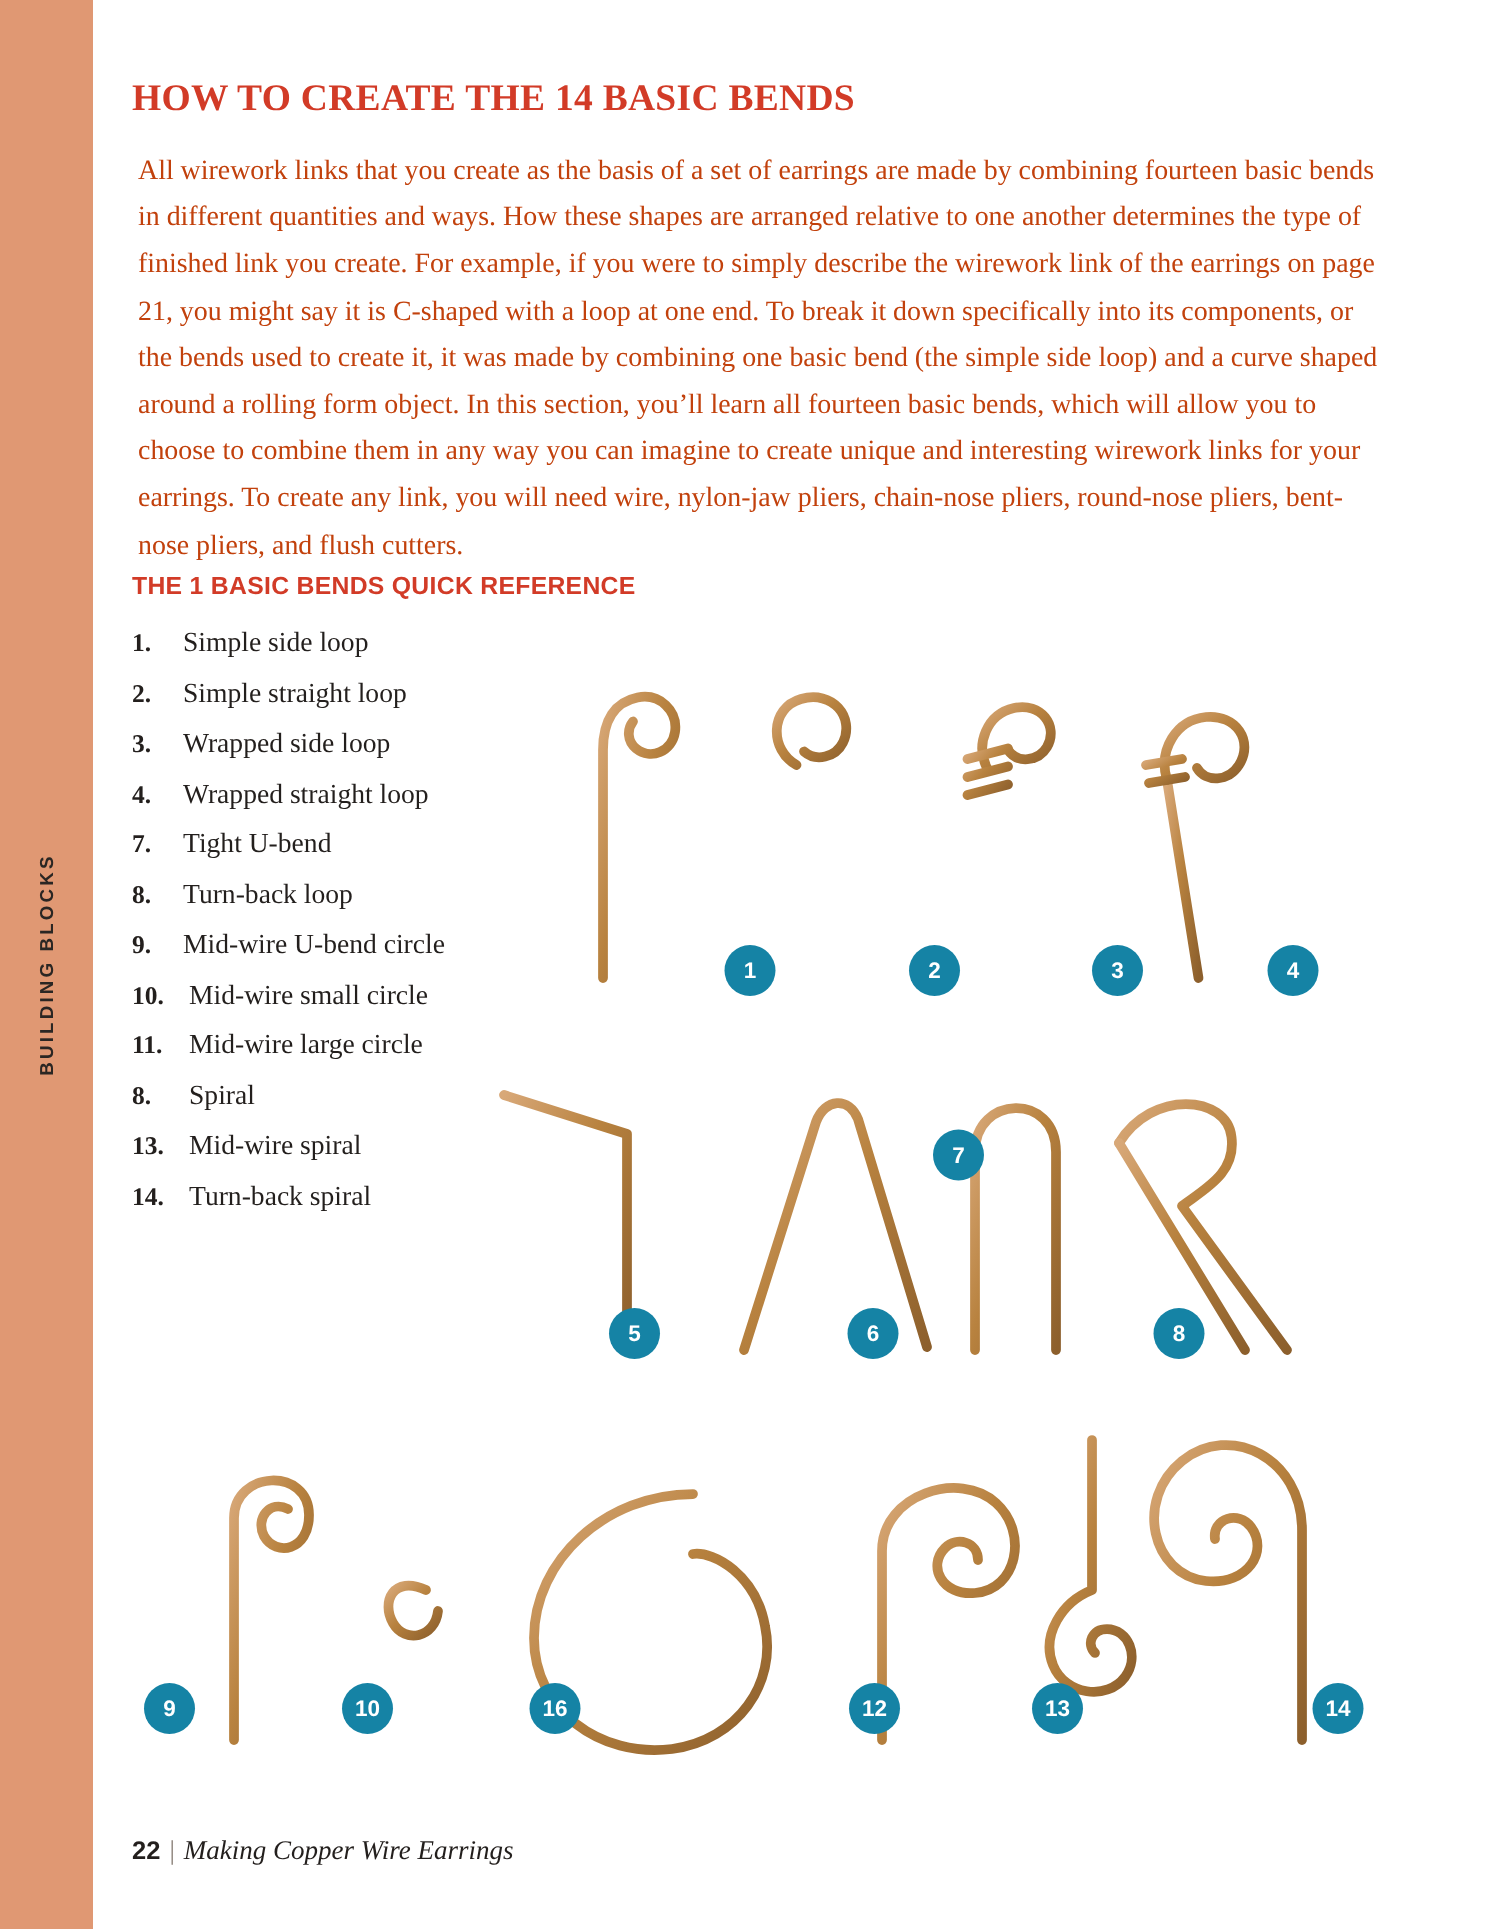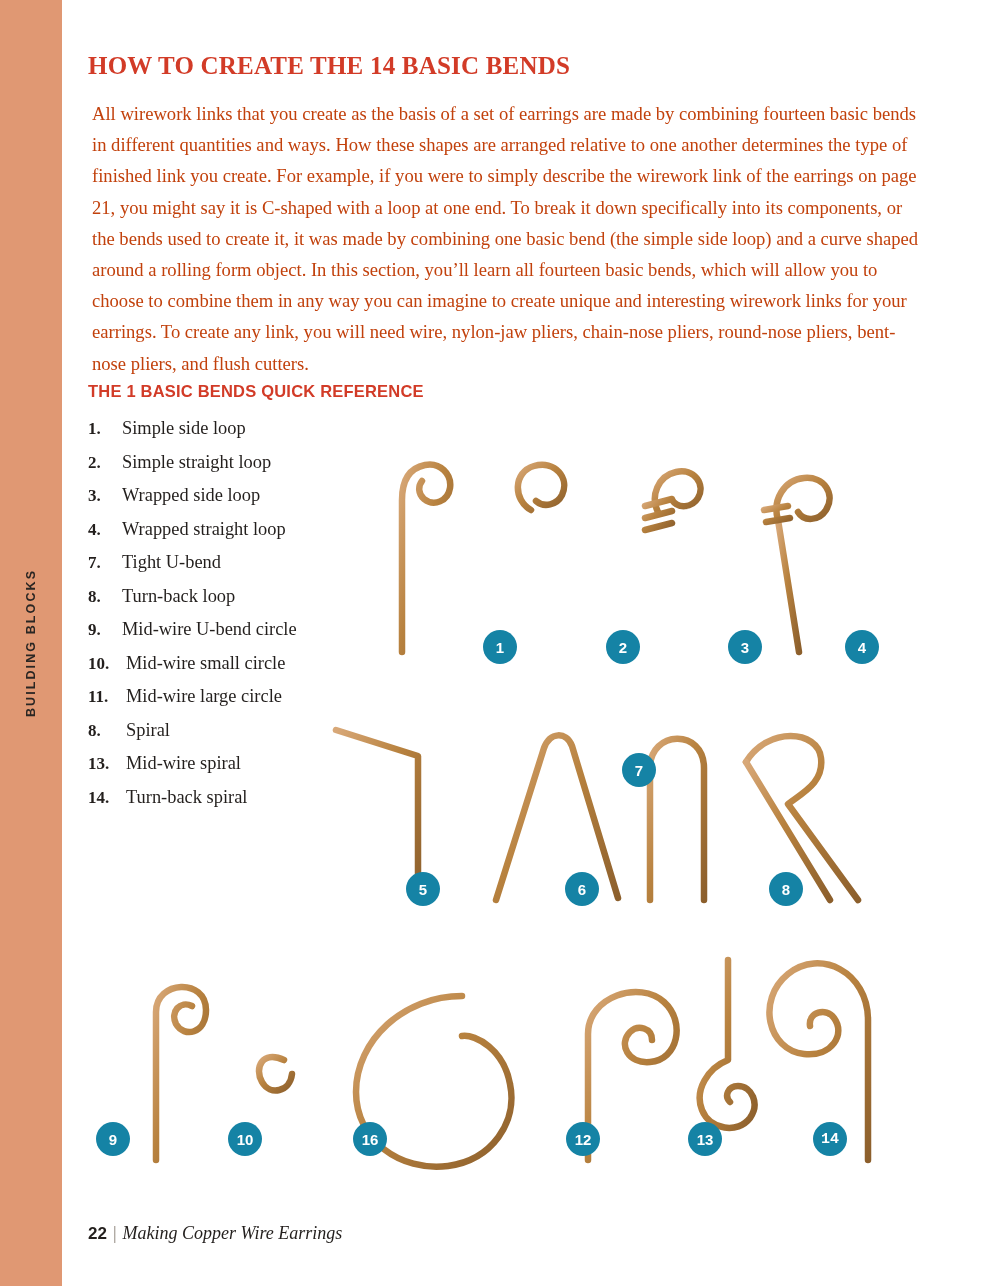--- a/index.html
+++ b/index.html
@@ -285,21 +285,21 @@
       <div class="badge" style="left:757px; top:230px;">4</div>
       <div class="badge" style="left:318px; top:472px;">5</div>
       <div class="badge" style="left:477px; top:472px;">6</div>
       <div class="badge" style="left:534px; top:353px;">7</div>
       <div class="badge" style="left:681px; top:472px;">8</div>
       <div class="badge" style="left:8px;   top:722px;">9</div>
       <div class="badge" style="left:140px; top:722px;">10</div>
       <div class="badge" style="left:265px; top:722px;">16</div>
       <div class="badge" style="left:478px; top:722px;">12</div>
       <div class="badge" style="left:600px; top:722px;">13</div>
-      <div class="badge" style="left:725px; top:722px;font-family:Liberation Mono, monospace;">14</div>
+      <div class="badge" style="left:787px; top:722px;">14</div>
 
     </div>
 
     <div class="footer">
       <span class="pagenum">22</span><span class="sep">|</span><span class="bookname">Making Copper Wire Earrings</span>
     </div>
 
   </div>
 </div>
 

